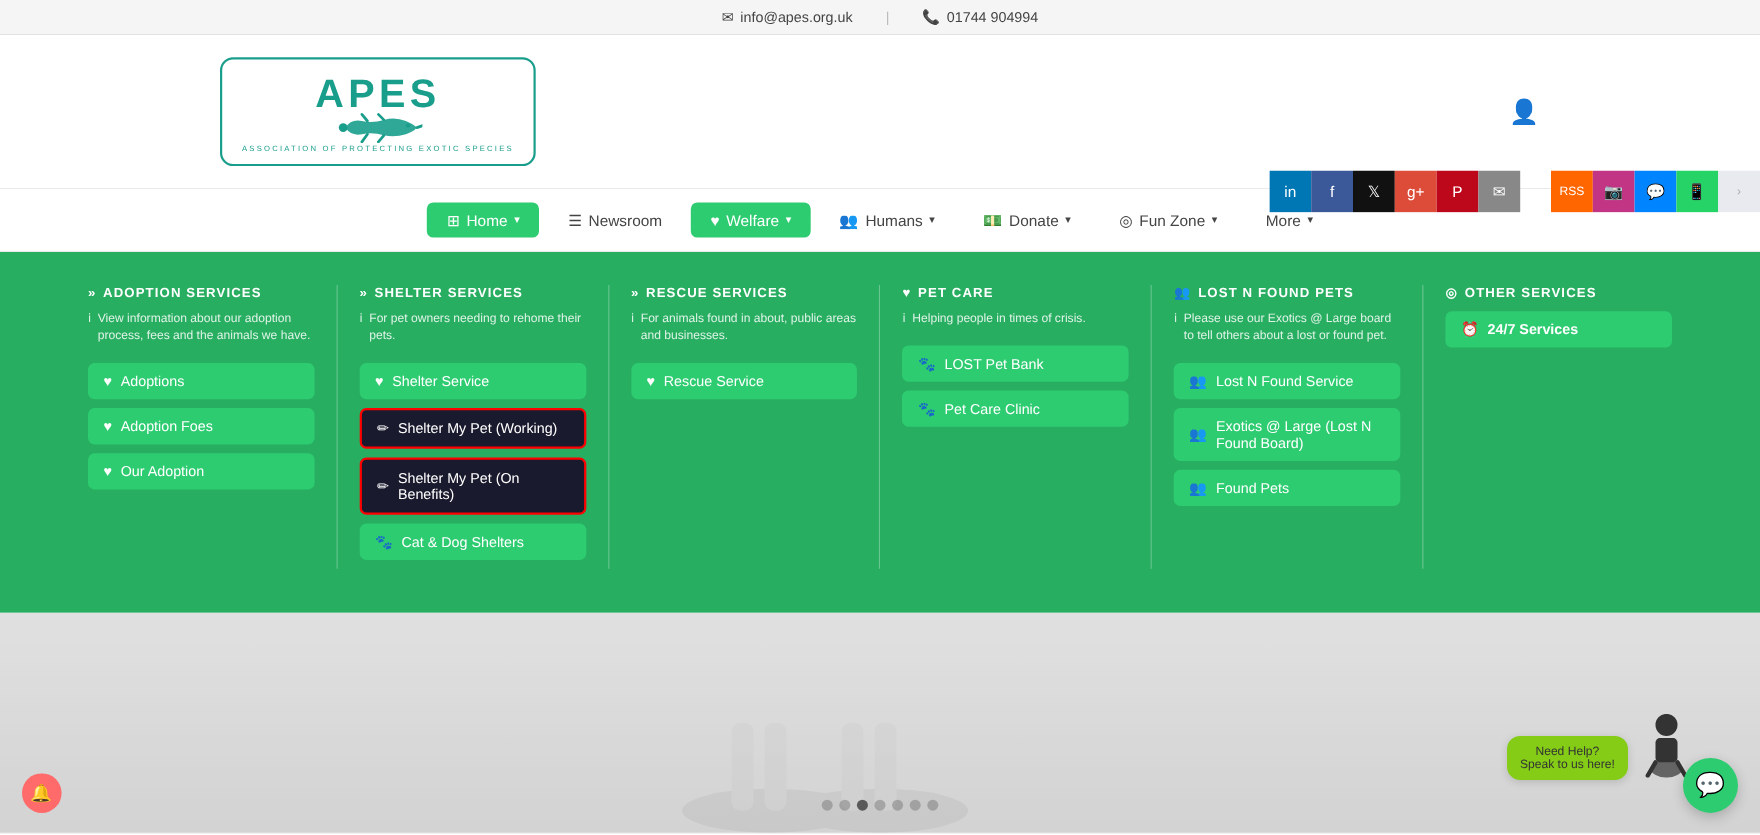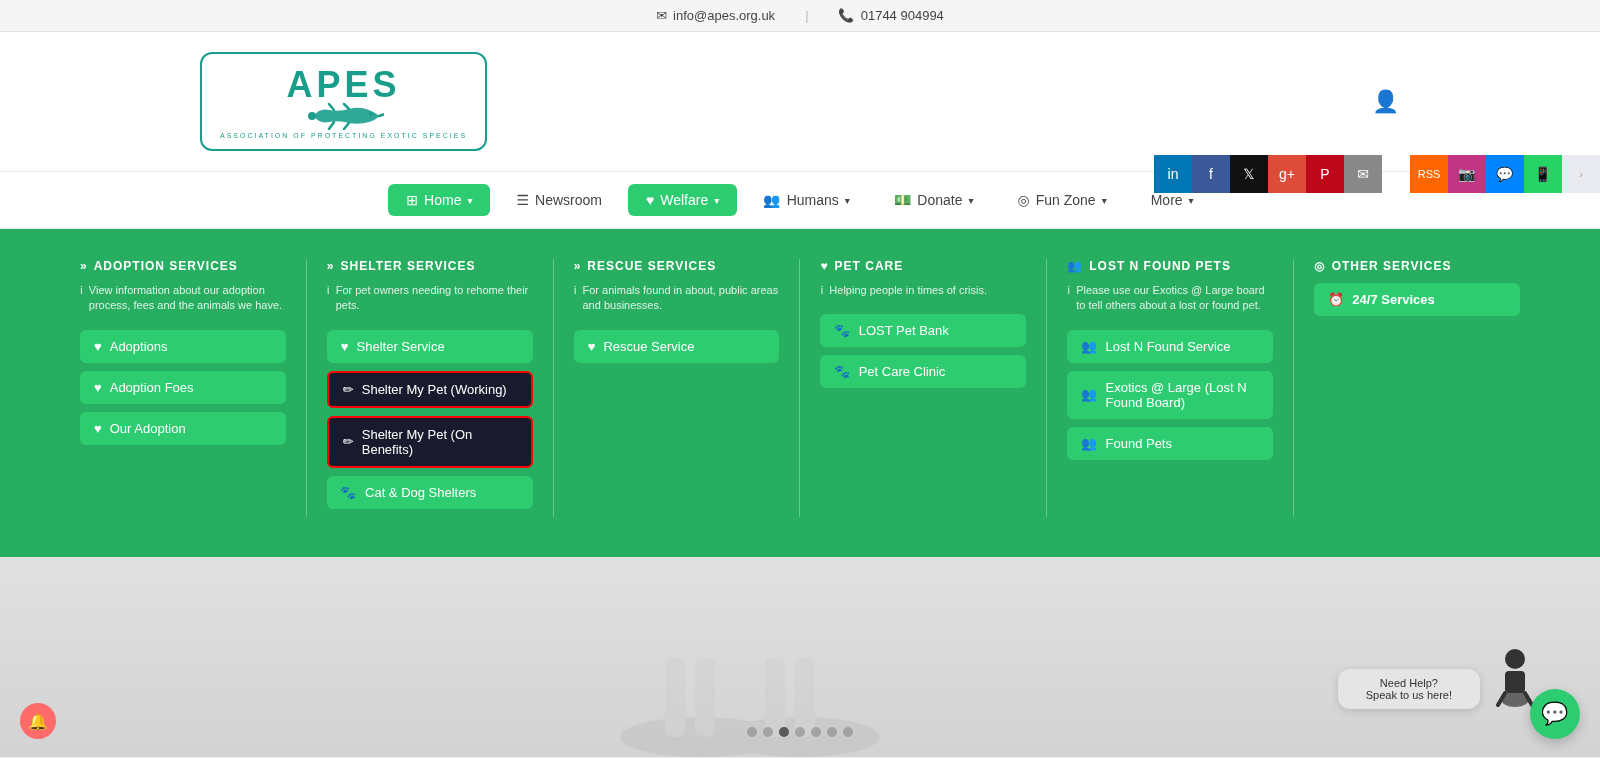--- a/index.html
+++ b/index.html
@@ -221,23 +221,23 @@
     .chat-widget {
       position: fixed;
       bottom: 50px;
       right: 60px;
       display: flex;
       align-items: flex-end;
       gap: 10px;
       z-index: 999;
     }
     .chat-bubble {
-      background: #e5e5e5;
+      background: #84cc16;
       border-radius: 12px;
-      padding: 8px 28px;
+      padding: 8px 12px;
       font-size: 11px;
       color: #333;
       box-shadow: 0 2px 8px rgba(0,0,0,0.15);
       text-align: center;
     }
     .chat-avatar {
       width: 50px;
       height: 60px;
       display: flex;
       flex-direction: column;

